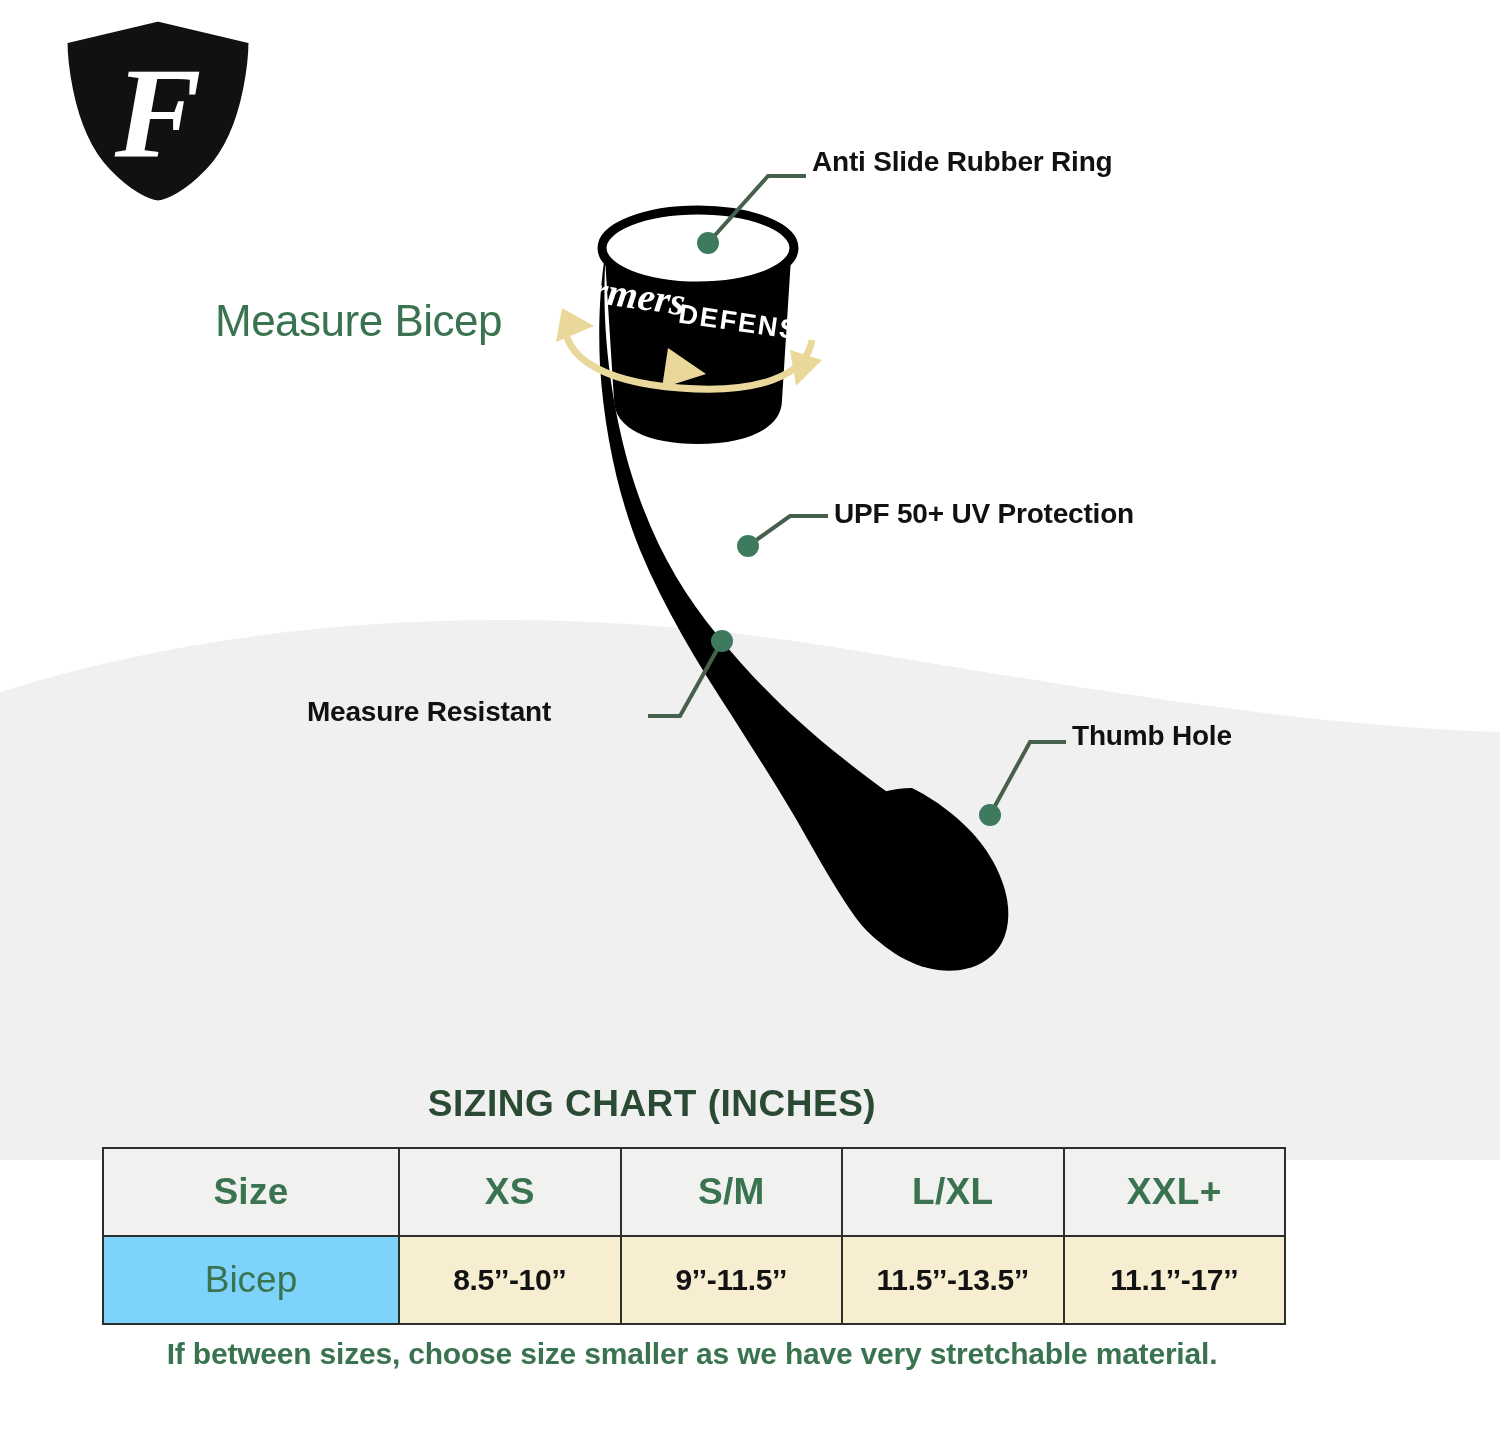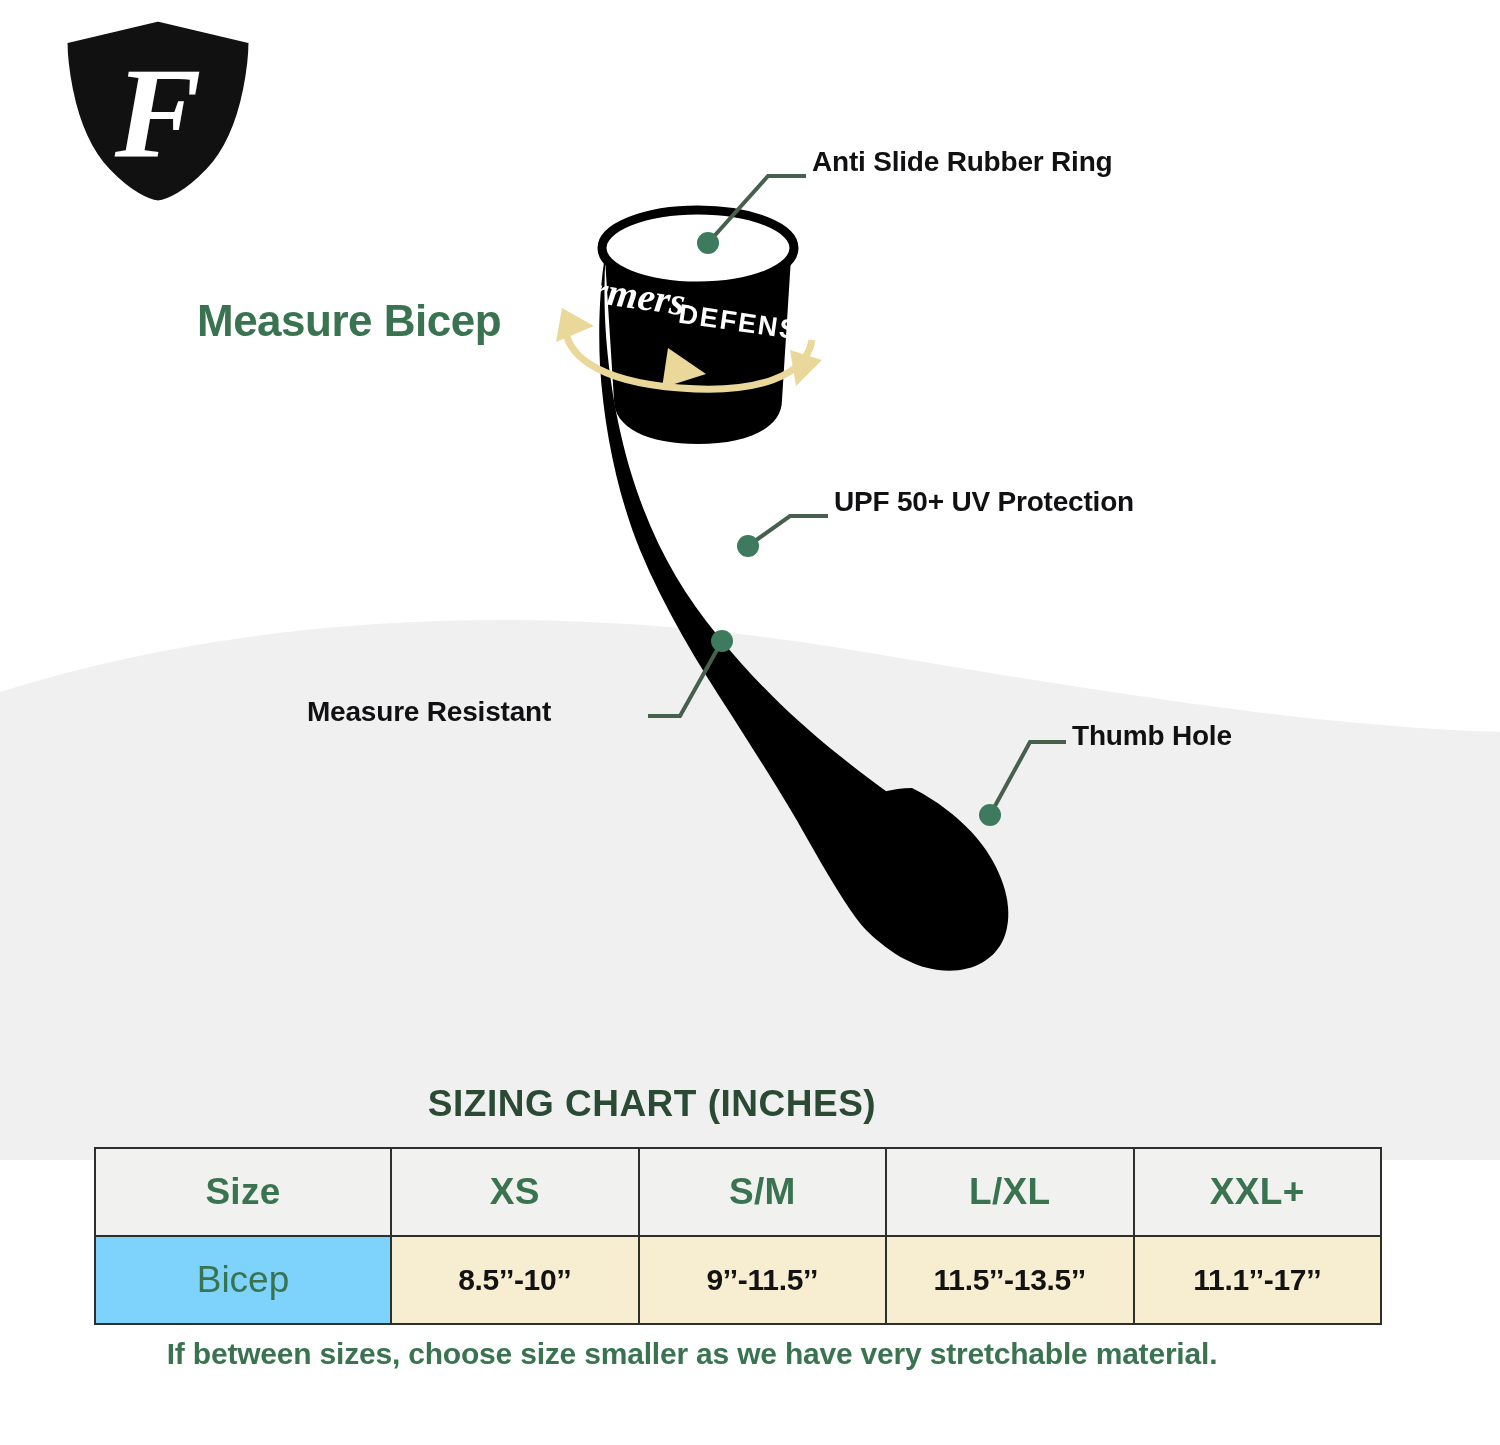--- a/index.html
+++ b/index.html
@@ -54,31 +54,31 @@
     position: absolute;
     z-index: 6;
     font-weight: bold;
     color: #111113;
     letter-spacing: -0.2px;
     white-space: nowrap;
     font-size: 28px;
     line-height: 1;
   }
   .callout-anti-slide { left: 812px; top: 148px; }
-  .callout-upf        { left: 834px; top: 488px; }
+  .callout-upf        { left: 834px; top: 500px; }
   .callout-scratch    { left: 307px; top: 698px; }
   .callout-thumb      { left: 1072px; top: 722px; }
 
   .measure-label {
     position: absolute;
     z-index: 6;
-    left: 197px;
+    left: 215px;
     top: 299px;
     font-size: 44px;
-    font-weight: bold;
+    font-weight: normal;
     color: #3a7350;
     letter-spacing: -0.5px;
     white-space: nowrap;
     line-height: 1;
   }
 
   
   .leaders {
     position: absolute;
     left: 0;
@@ -99,23 +99,23 @@
     text-align: center;
     font-size: 37px;
     font-weight: bold;
     color: #2b4a34;
     letter-spacing: 0.5px;
   }
 
   .size-table {
     position: absolute;
     z-index: 6;
-    left: 94px;
+    left: 102px;
     top: 1147px;
-    width: 1288px;
+    width: 1184px;
     border-collapse: collapse;
     table-layout: fixed;
   }
   .size-table td {
     border: 2px solid #2c2f2c;
     height: 84px;
     text-align: center;
     vertical-align: middle;
     background: #f1f1f0;
   }

